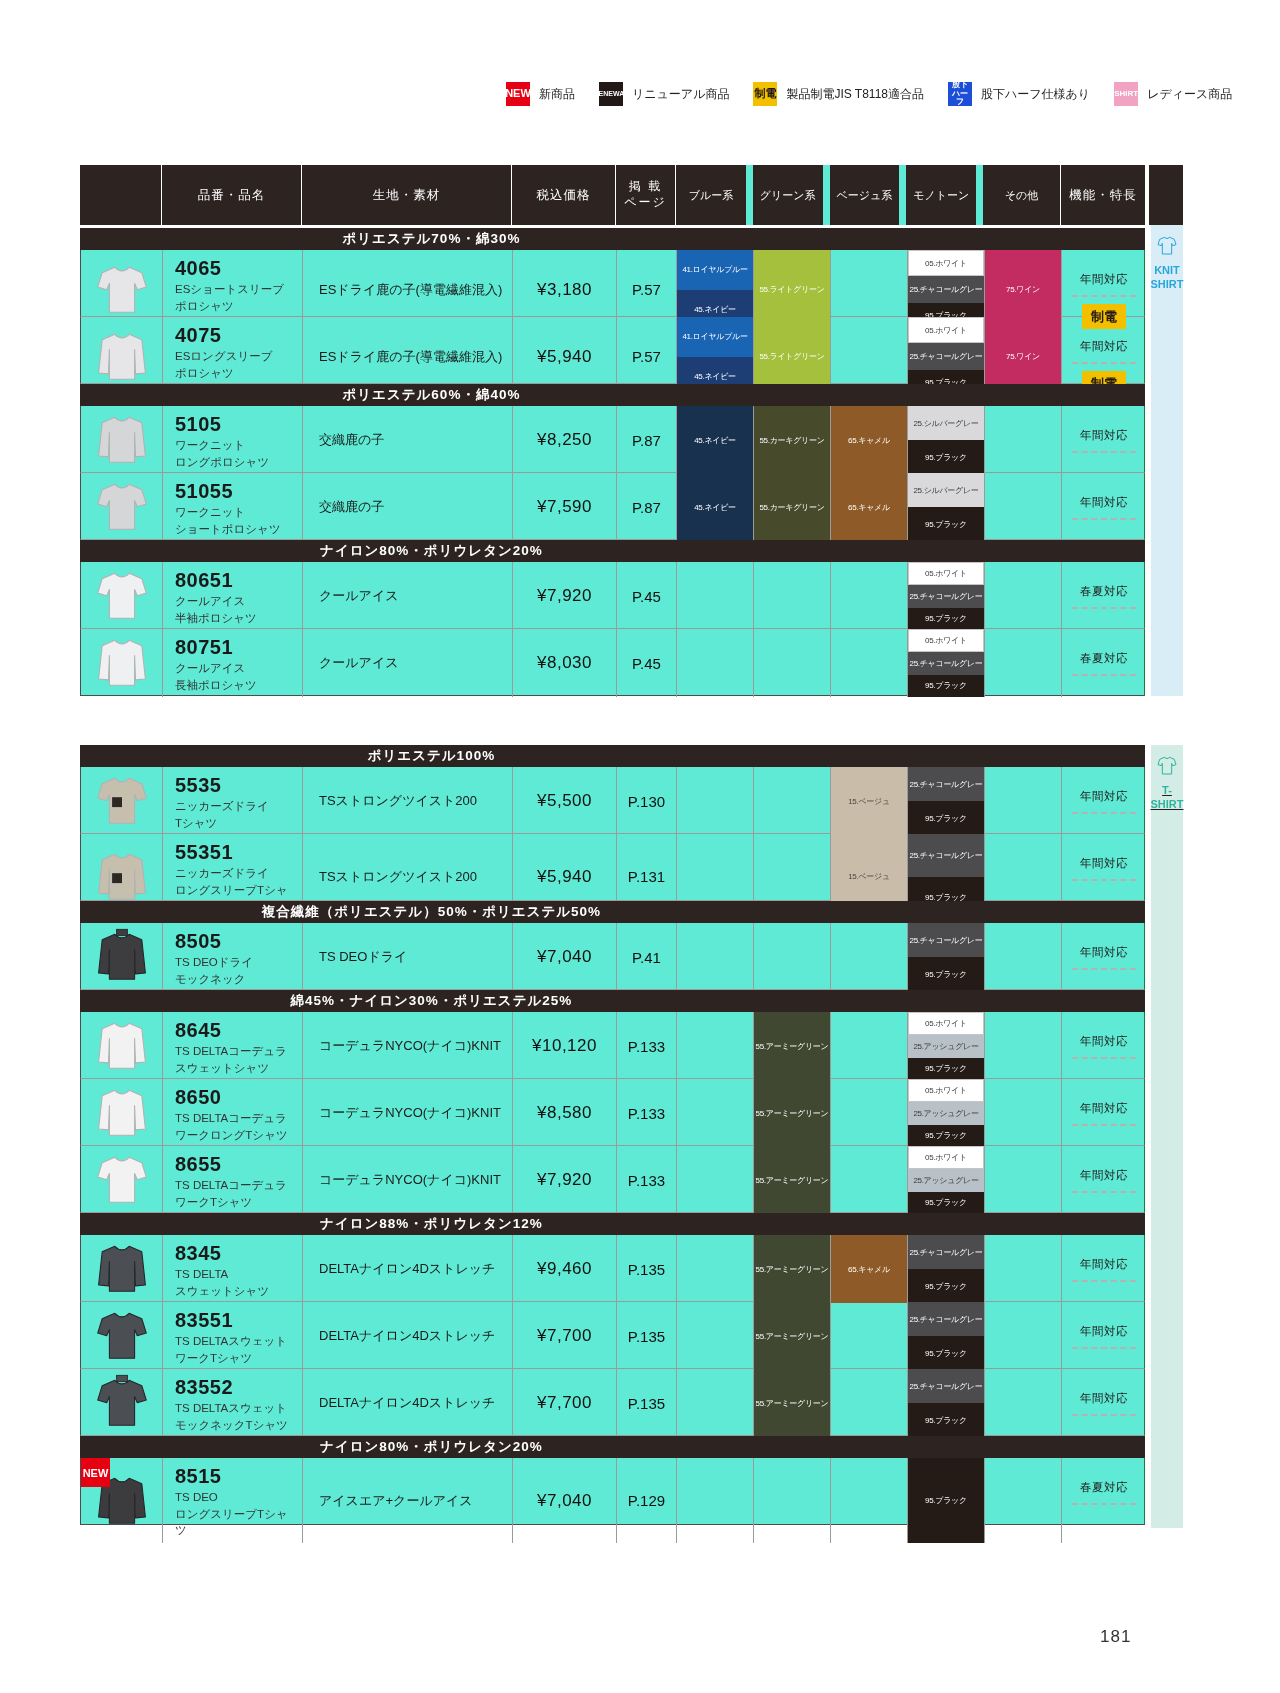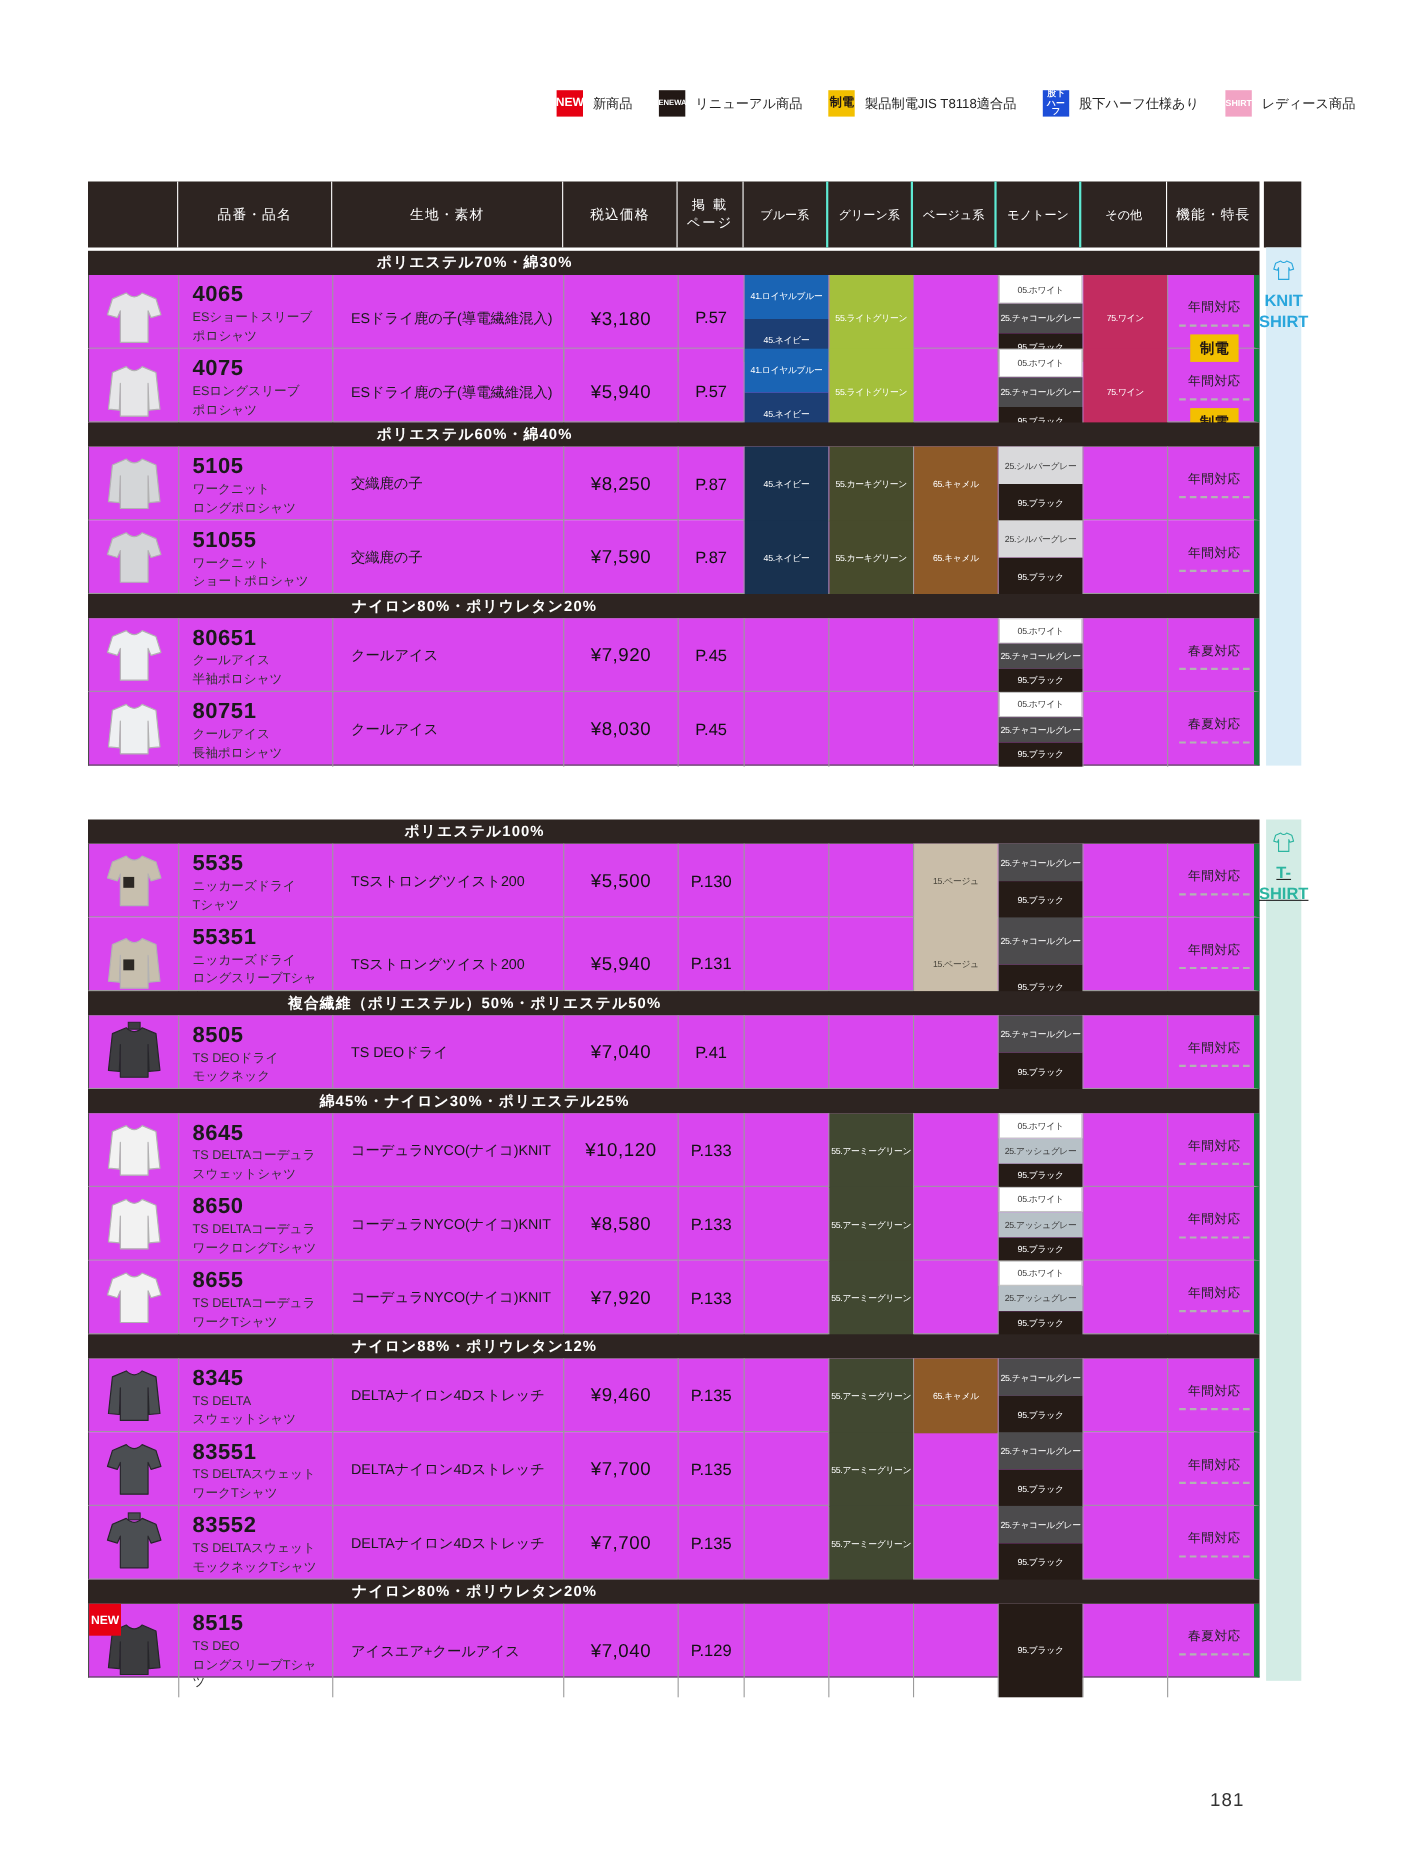--- a/index.html
+++ b/index.html
@@ -20,34 +20,34 @@
 
   .thead{display:grid;grid-template-columns:82px 140px 210px 104px 60px 385px 84px;
         width:1065px;height:60px;background:#2d2421;color:#fff;}
   .th{border-right:1px solid #fff;display:flex;align-items:center;justify-content:center;
         font-size:12.5px;letter-spacing:1px;}
   .th:last-child{border-right:none;}
   .h-page{flex-direction:column;line-height:1.3;font-size:12px;letter-spacing:2px;}
   .h-colors{flex-direction:column;padding:0;align-items:stretch;justify-content:flex-start;}
   .h-ctitle{height:29px;display:flex;align-items:center;justify-content:center;border-bottom:1px solid #fff;}
   .h-ccols{flex:1;display:grid;grid-template-columns:repeat(5,1fr);}
-  .h-ccol{border-right:2px solid #5eead4;display:flex;align-items:center;justify-content:center;
+  .h-ccol{border-right:7px solid #5eead4;display:flex;align-items:center;justify-content:center;
         font-size:11px;letter-spacing:0;}
   .h-ccol:last-child{border-right:none;}
   .head-extra{position:absolute;top:0;left:1069px;width:34px;height:60px;background:#2d2421;}
 
   .tbody{width:1065px;}
   .section-bar{position:relative;width:1065px;height:22px;background:#2d2421;}
   .tbody>.section-bar.gap-top{margin-top:3px;}
   .section-bar span{position:absolute;left:33%;top:50%;transform:translate(-50%,-50%);
         color:#fff;font-size:13.5px;font-weight:bold;letter-spacing:1px;white-space:nowrap;}
 
   .row{display:grid;grid-template-columns:82px 140px 210px 104px 60px 77px 77px 77px 77px 77px 84px;
-        height:66px;border-left:1px solid #4c4c4c;border-right:5px solid #15803d;
-        border-bottom:1px solid #9b9b9b;background:#d946ef;}
+        height:66px;border-left:1px solid #4c4c4c;border-right:1px solid #15803d;
+        border-bottom:1px solid #9b9b9b;background:#5eead4;}
   .tbody .row:last-child{border-bottom:1px solid #4c4c4c;}
   .cell{border-right:1px solid #9b9b9b;position:relative;min-width:0;}
   .cell:last-child{border-right:none;}
 
   .img-cell{display:flex;align-items:center;justify-content:center;}
   .new-badge{position:absolute;top:0;left:0;width:29px;height:29px;background:#e60012;color:#fff;
         font-size:11px;font-weight:bold;display:flex;align-items:center;justify-content:center;z-index:2;}
 
   .name-cell{padding:7px 4px 4px 12px;}
   .p-code{font-size:20px;font-weight:bold;color:#1a1a1a;letter-spacing:0.5px;line-height:1.1;}
@@ -63,21 +63,21 @@
   .sw.bordered{box-shadow:inset 0 0 0 1px #c4c4c4;}
 
   .feat-cell{display:flex;flex-direction:column;align-items:center;padding-top:22px;}
   .season{font-size:11.5px;color:#222;letter-spacing:0.5px;}
   .dashline{width:64px;border-top:2px dashed #b3b3b3;margin-top:8px;}
   .fbadge{margin-top:7px;width:44px;height:25px;display:flex;align-items:center;justify-content:center;
         font-size:13px;font-weight:bold;}
 
   .side-strip{position:absolute;left:1071px;width:32px;display:flex;flex-direction:column;
         align-items:center;padding-top:10px;box-sizing:border-box;}
-  .side-label{font-size:15px;font-weight:bold;text-align:center;line-height:1.25;margin-top:5px;letter-spacing:0;}
+  .side-label{font-size:11px;font-weight:bold;text-align:center;line-height:1.25;margin-top:5px;letter-spacing:0;}
 
   .page-number{position:absolute;top:1627px;left:1100px;font-size:17px;color:#333;letter-spacing:1px;}
 </style>
 </head>
 <body>
 
 <div class="page">
 
   <div class="legend" id="legend">
       <div class="legend-item">

